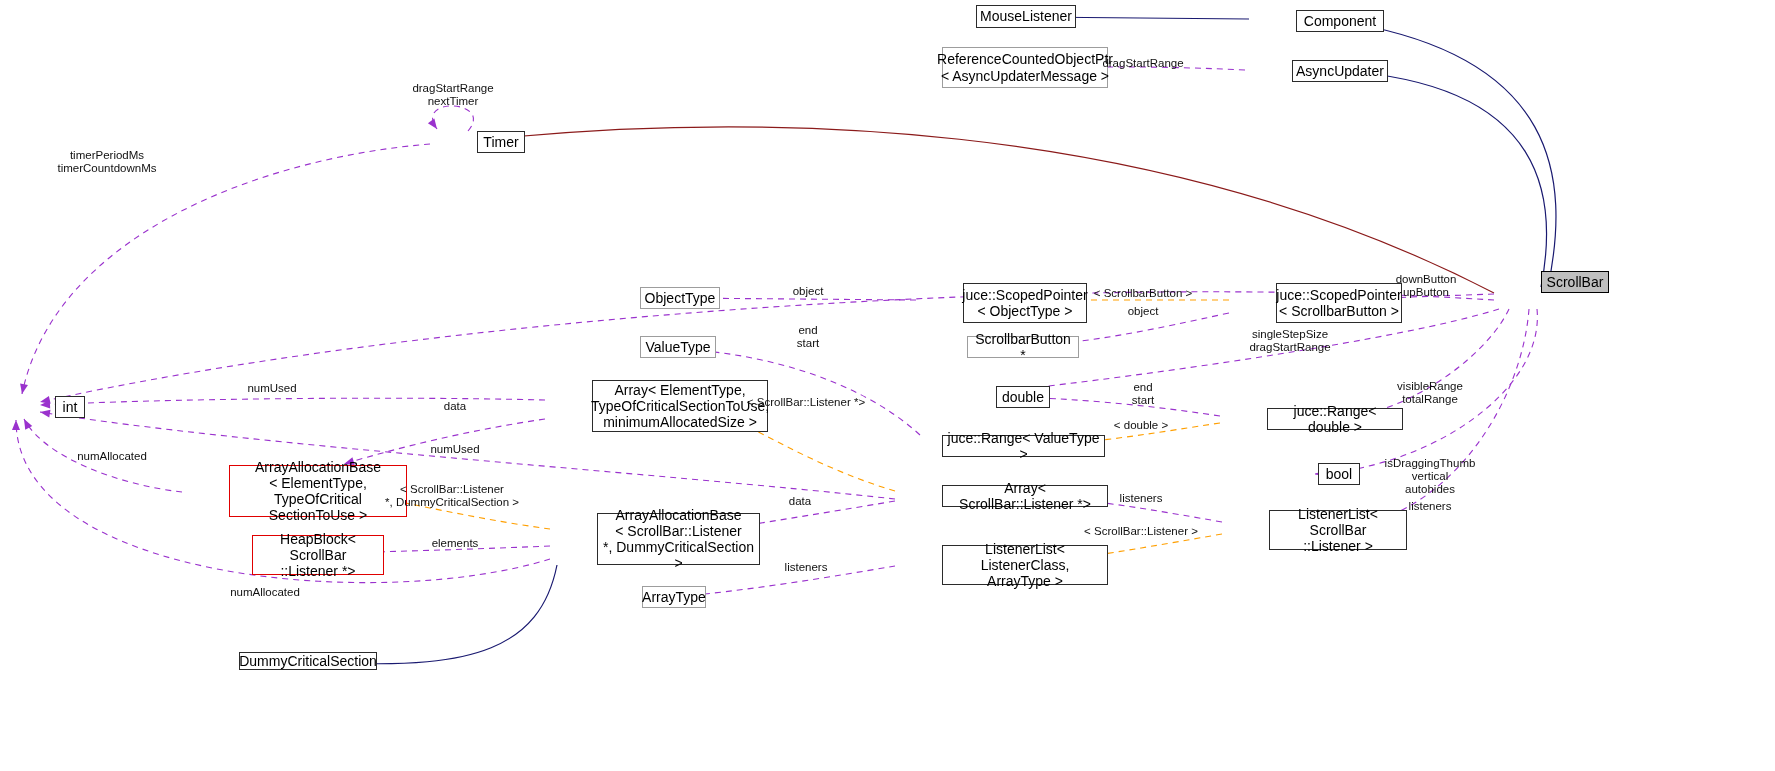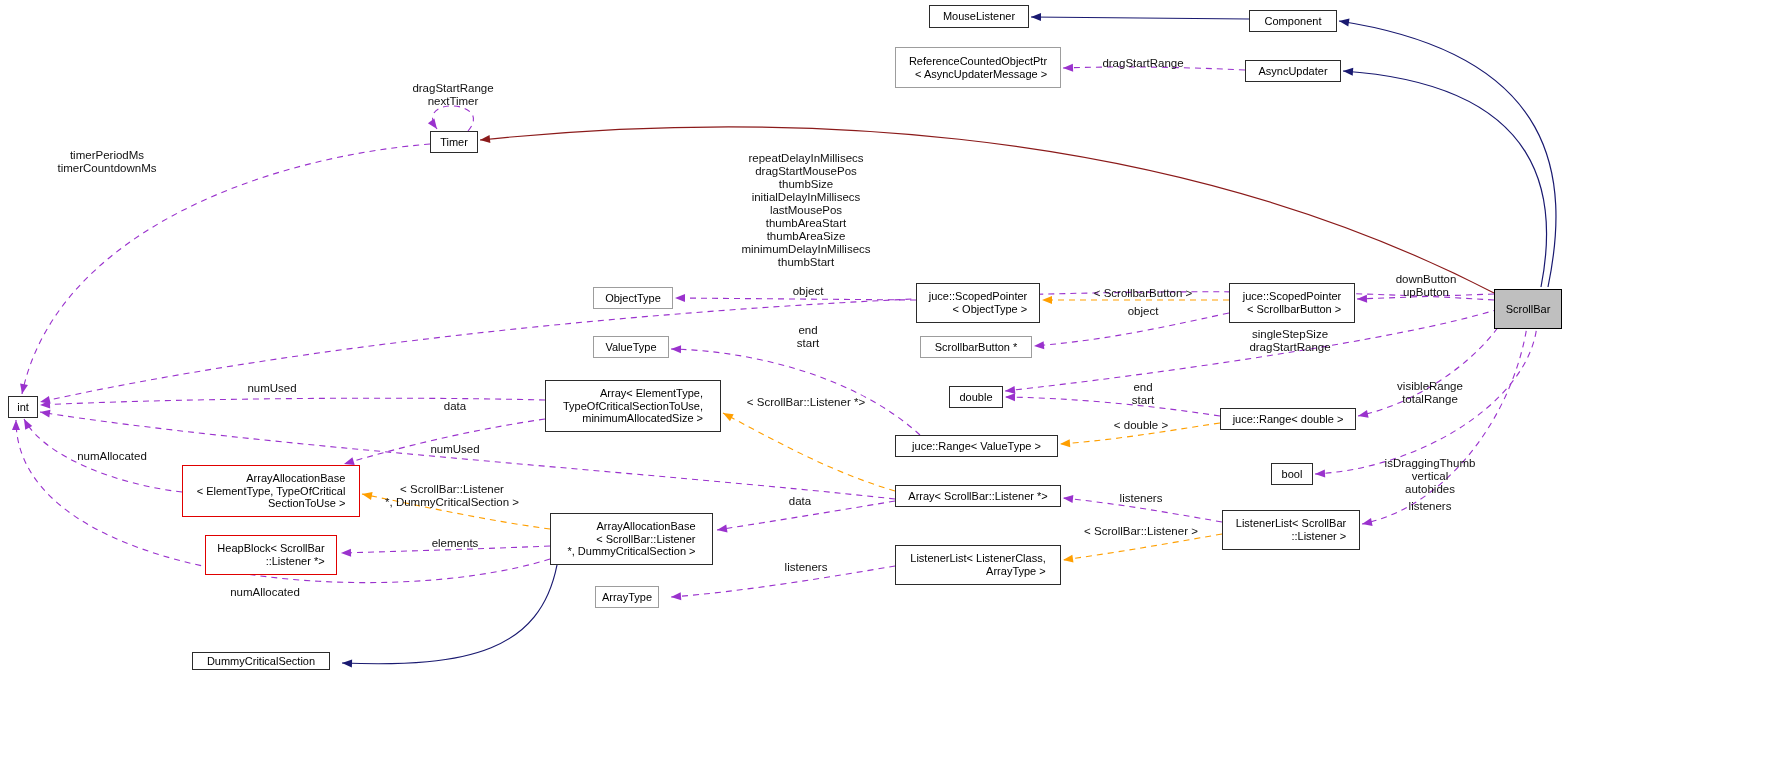--- a/index.html
+++ b/index.html
@@ -4,22 +4,22 @@
 <style>
   html,body{margin:0;padding:0;background:#fff;}
   .canvas{
     position:relative;width:1775px;height:771px;background:#ffffff;
     font-family:"Liberation Sans","DejaVu Sans",sans-serif;overflow:hidden;
   }
   svg.edges{position:absolute;left:0;top:0;width:1775px;height:771px;}
   .node{
     position:absolute;background:#fff;border:1px solid #2b2b2b;
     display:flex;align-items:center;justify-content:center;
-    text-align:right;font-size:11px;line-height:1.15;white-space:pre-line;
-    color:#000;padding:1px 3px;box-sizing:border-box;
+    text-align:center;font-size:14px;line-height:1.15;white-space:pre-line;
+    color:#000;padding:1px 3px;box-sizing:border-box;margin-left:47px;
   }
   .node.gray{border-color:#9d9d9d;}
   .node.red{border-color:#e00000;}
   .node.hl{background:#bfbfbf;border-color:#000;}
   .elabel{
     position:absolute;transform:translate(-50%,-50%);
     text-align:center;font-size:11.5px;line-height:1.13;white-space:pre-line;color:#101010;
   }
 </style>
 </head>
@@ -84,21 +84,21 @@
   <div class="node" style="left:1249px;top:10px;width:88px;height:22px">Component</div>
   <div class="node gray" style="left:895px;top:47px;width:166px;height:41px">ReferenceCountedObjectPtr
 &lt; AsyncUpdaterMessage &gt;</div>
   <div class="node" style="left:1245px;top:60px;width:96px;height:22px">AsyncUpdater</div>
   <div class="node" style="left:430px;top:131px;width:48px;height:22px">Timer</div>
   <div class="node gray" style="left:593px;top:287px;width:80px;height:22px">ObjectType</div>
   <div class="node" style="left:916px;top:283px;width:124px;height:40px">juce::ScopedPointer
 &lt; ObjectType &gt;</div>
   <div class="node" style="left:1229px;top:283px;width:126px;height:40px">juce::ScopedPointer
 &lt; ScrollbarButton &gt;</div>
-  <div class="node hl" style="left:1494px;top:289px;width:68px;height:40px">ScrollBar</div>
+  <div class="node hl" style="left:1494px;top:271px;width:68px;height:22px">ScrollBar</div>
   <div class="node gray" style="left:593px;top:336px;width:76px;height:22px">ValueType</div>
   <div class="node gray" style="left:920px;top:336px;width:112px;height:22px">ScrollbarButton *</div>
   <div class="node" style="left:949px;top:386px;width:54px;height:22px">double</div>
   <div class="node" style="left:1220px;top:408px;width:136px;height:22px">juce::Range&lt; double &gt;</div>
   <div class="node" style="left:545px;top:380px;width:176px;height:52px">Array&lt; ElementType,
 TypeOfCriticalSectionToUse,
 minimumAllocatedSize &gt;</div>
   <div class="node" style="left:895px;top:435px;width:163px;height:22px">juce::Range&lt; ValueType &gt;</div>
   <div class="node" style="left:8px;top:396px;width:30px;height:22px">int</div>
   <div class="node" style="left:1271px;top:463px;width:42px;height:22px">bool</div>
@@ -116,29 +116,20 @@
   <div class="node" style="left:895px;top:545px;width:166px;height:40px">ListenerList&lt; ListenerClass,
 ArrayType &gt;</div>
   <div class="node gray" style="left:595px;top:586px;width:64px;height:22px">ArrayType</div>
   <div class="node" style="left:192px;top:652px;width:138px;height:18px">DummyCriticalSection</div>
 
   <div class="elabel" style="left:453px;top:95px">dragStartRange
 nextTimer</div>
   <div class="elabel" style="left:107px;top:162px">timerPeriodMs
 timerCountdownMs</div>
   <div class="elabel" style="left:1143px;top:63px">dragStartRange</div>
-  <div class="elabel" style="left:806px;top:210px">repeatDelayInMillisecs
-dragStartMousePos
-thumbSize
-initialDelayInMillisecs
-lastMousePos
-thumbAreaStart
-thumbAreaSize
-minimumDelayInMillisecs
-thumbStart</div>
   <div class="elabel" style="left:808px;top:291px">object</div>
   <div class="elabel" style="left:1143px;top:293px">&lt; ScrollbarButton &gt;</div>
   <div class="elabel" style="left:1426px;top:286px">downButton
 upButton</div>
   <div class="elabel" style="left:1143px;top:311px">object</div>
   <div class="elabel" style="left:808px;top:337px">end
 start</div>
   <div class="elabel" style="left:1290px;top:341px">singleStepSize
 dragStartRange</div>
   <div class="elabel" style="left:1143px;top:394px">end

